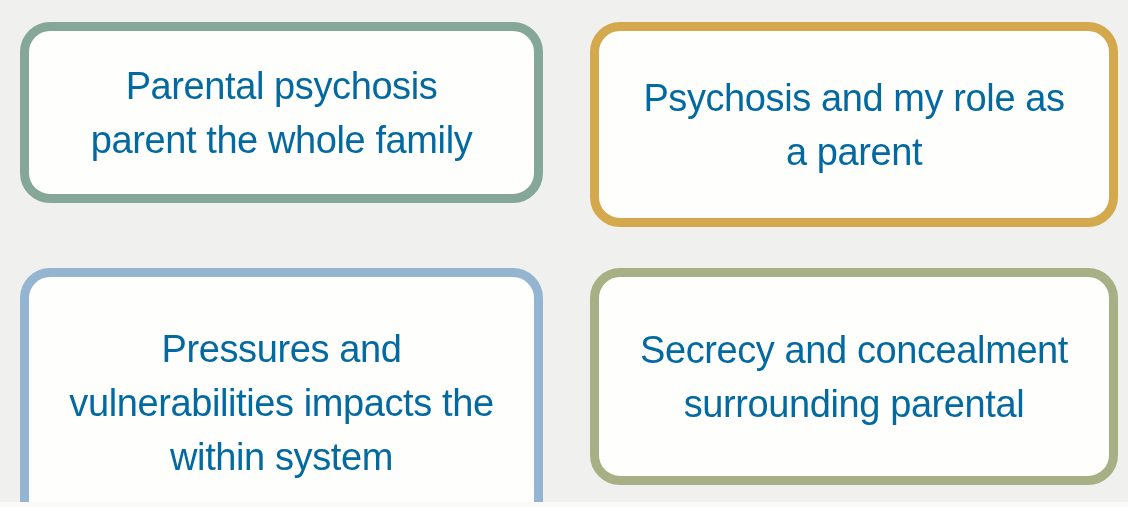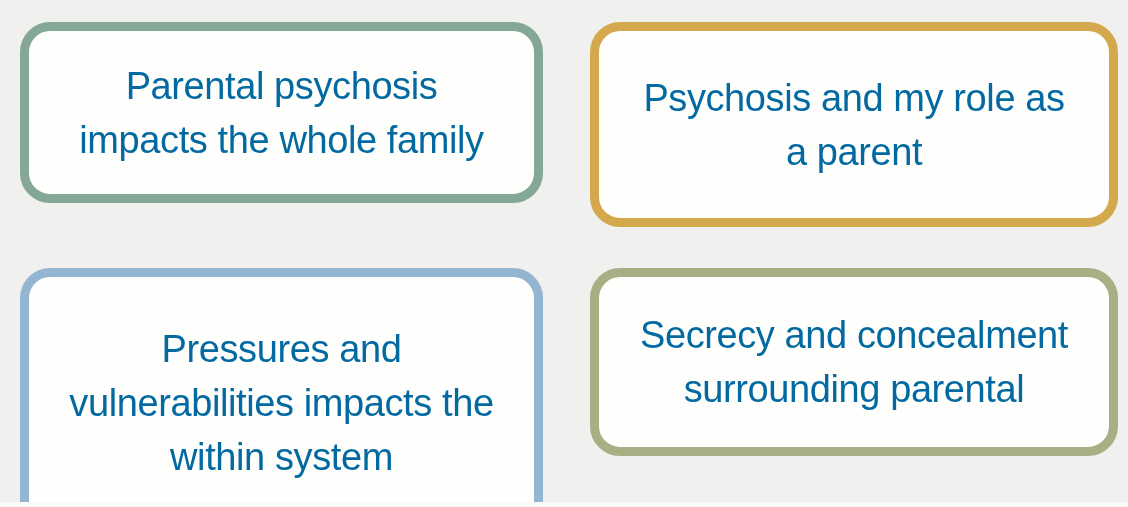--- a/index.html
+++ b/index.html
@@ -30,38 +30,38 @@
     font-size: 38px;
     line-height: 54px;
     letter-spacing: -0.4px;
   }
   .theme-box .line {
     white-space: nowrap;
   }
   #box-1 { left: 20px;  top: 22px;  width: 523px; height: 181px; }
   #box-2 { left: 590px; top: 22px;  width: 528px; height: 205px; }
   #box-3 { left: 20px;  top: 268px; width: 523px; height: 269px; }
-  #box-4 { left: 590px; top: 268px; width: 528px; height: 188px; }
+  #box-4 { left: 590px; top: 268px; width: 528px; height: 217px; }
   .bottom-strip {
     position: absolute;
     left: 0;
     bottom: 0;
     width: 100%;
     height: 5px;
     background: #fafbf9;
   }
 </style>
 </head>
 <body>
 
 <div class="canvas">
 
   <div class="theme-box" id="box-1" style="border-color: rgb(132, 167, 151);">
     <div class="line">Parental psychosis</div>
-    <div class="line">impacts the whole family</div>
+    <div class="line">parent the whole family</div>
   </div>
 
   <div class="theme-box" id="box-2" style="border-color: rgb(212, 169, 78);">
     <div class="line">Psychosis and my role as</div>
     <div class="line">a parent</div>
   </div>
 
   <div class="theme-box" id="box-3" style="border-color: rgb(147, 181, 210);">
     <div class="line">Pressures and</div>
     <div class="line">vulnerabilities impacts the</div>

